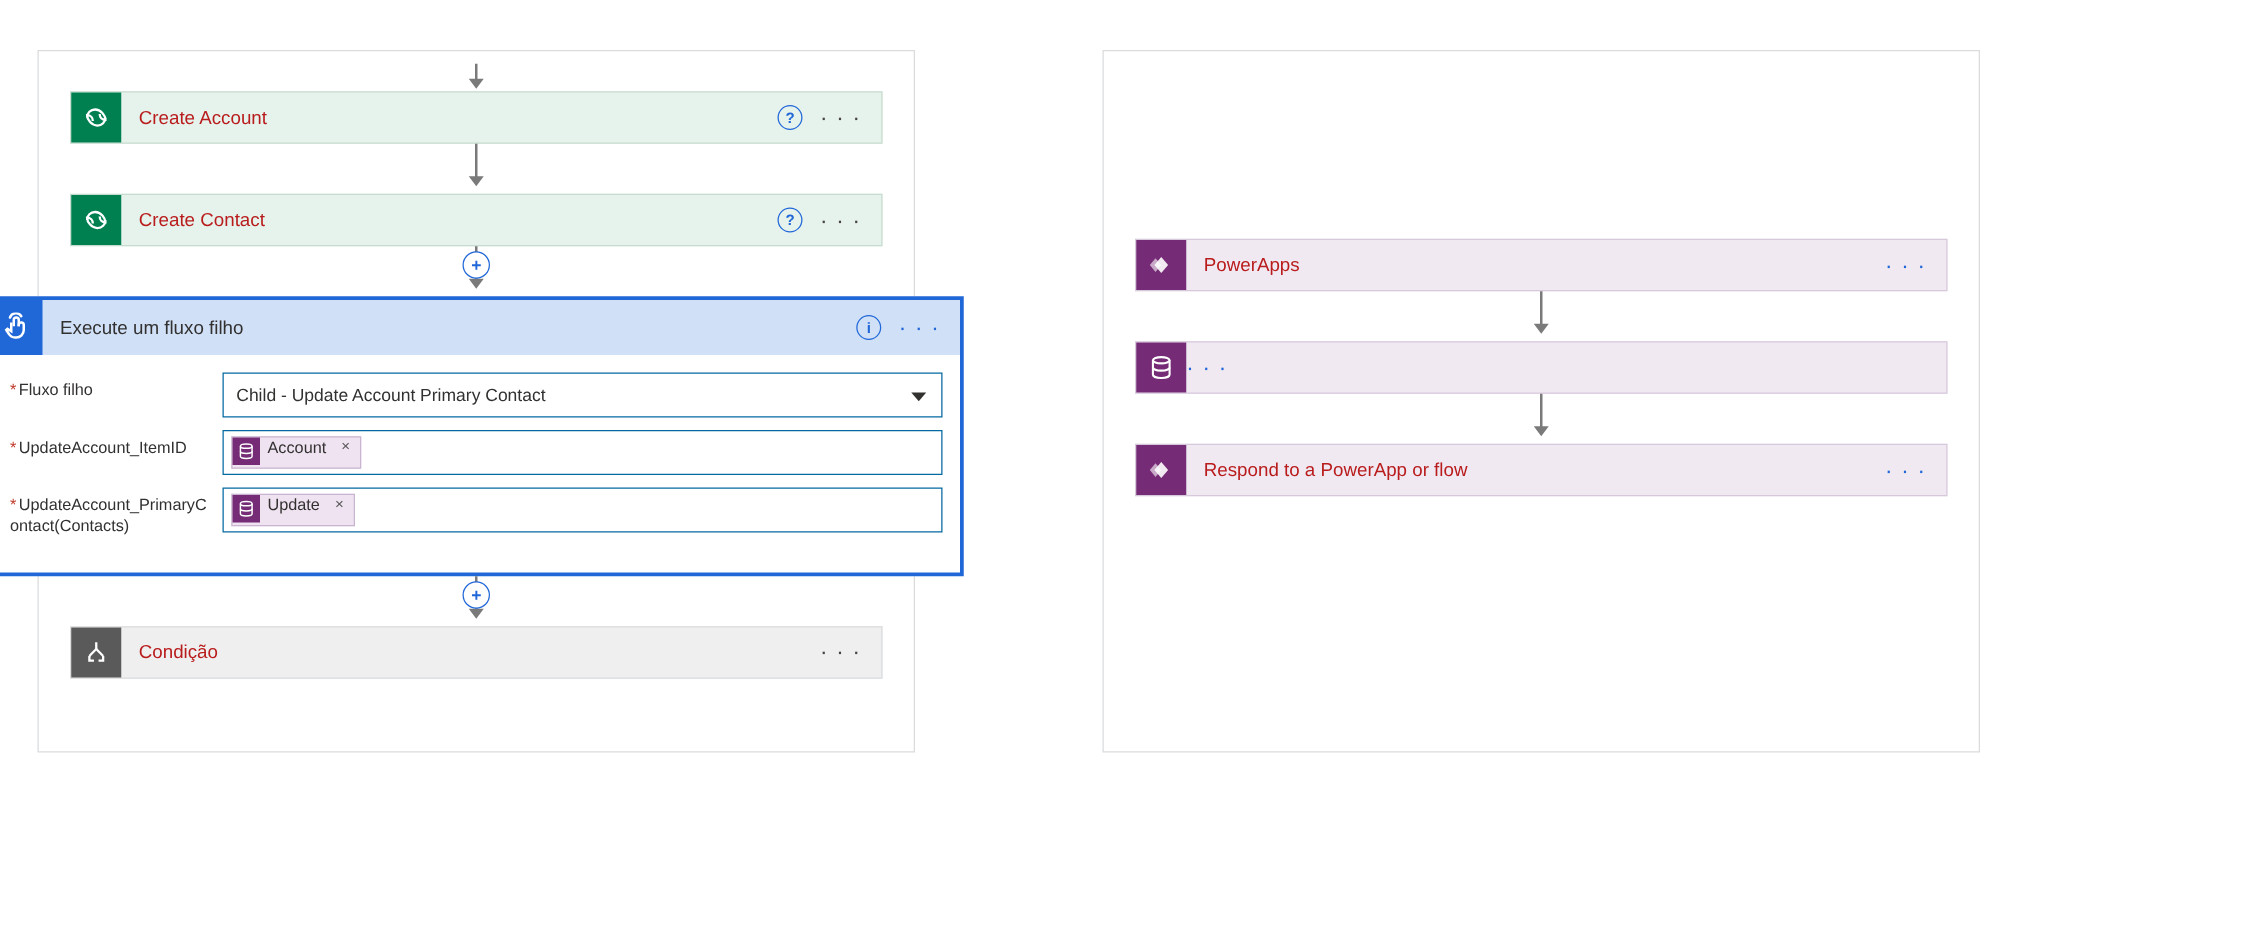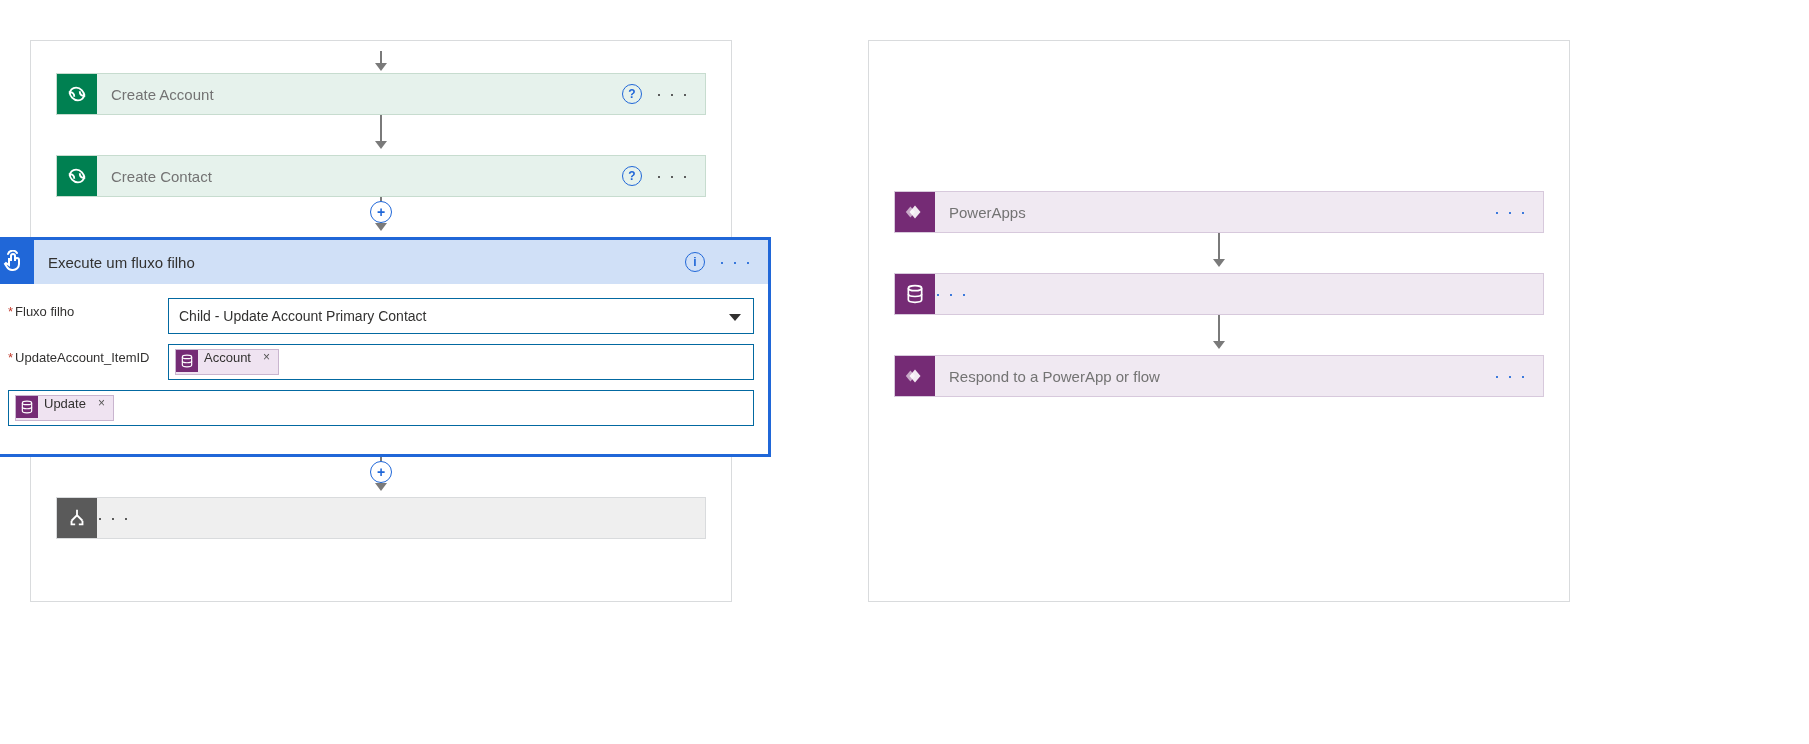--- a/index.html
+++ b/index.html
@@ -15,21 +15,21 @@
     gap: 100px;
     padding: 40px 30px;
     align-items: flex-start;
   }
   .panel {
     border: 1px solid #d9dbdd;
     background: #fff;
     position: relative;
   }
   .panel-left { width: 700px; height: 560px; }
-  .panel-right { width: 700px; height: 560px; margin-left: 36px;}
+  .panel-right { width: 700px; height: 560px; margin-left: 50px;}
   .flow-col {
     display: flex;
     flex-direction: column;
     align-items: center;
     padding-top: 10px;
   }
   .panel-right .flow-col { padding-top: 150px; }
   
   .step {
     width: 650px;
@@ -47,21 +47,21 @@
     color:#fff; flex:0 0 40px;
   }
   .icon-green  { background:#008051; }
   .icon-purple { background:#752B75; }
   .icon-gray   { background:#5a5a5a; }
   .icon-blue   { background:#2067d8; }
   .step-title {
     flex: 1 1 auto;
     padding: 0 14px;
     font-size: 15px;
-    color:#737373;
+    color:#b91c1c;
   }
   .step-right {
     display:flex; align-items:center; gap:14px;
     padding-right: 16px;
     color:#605e5c;
   }
   .help-circle {
     width:18px;height:18px;border:1.5px solid #2067d8;border-radius:50%;
     display:flex;align-items:center;justify-content:center;
     font-size:12px;color:#2067d8;font-weight:600;line-height:1;
@@ -103,20 +103,21 @@
     display:flex; align-items:center;
     background:#d0e0f7;
     height:44px;
   }
   .card-header .icon-box { width:44px; height:44px; }
   .card-header .step-title { font-size:15px; color:#323130;}
   .card-body { padding: 14px 14px 18px 14px; }
   .field-row {
     display:flex; align-items:flex-start;
     margin-bottom:10px;
+    gap:10px;
   }
   .field-label {
     width: 160px; flex:0 0 160px;
     font-size:13px; color:#323130;
     line-height:1.3;
     padding-top:6px;
     word-break:break-word;
   }
   .field-label .req { color:#c0392b; margin-right:2px; }
   .field-input {
@@ -235,20 +236,21 @@
                       <path d="M4 12c0 1.7 3.6 3 8 3s8-1.3 8-3"></path>
                   </svg>
                 </span>
                 <span>Account</span>
                 <span class="token-x">×</span>
               </span>
             </div>
           </div>
 
           <div class="field-row">
+            <div class="field-label"><span class="req">*</span><span>UpdateAccount_PrimaryContact(Contacts)</span></div>
             <div class="field-input">
               <span class="token">
                 <span class="token-ic">
                   <svg width="14" height="14" viewBox="0 0 24 24" fill="none" stroke="#fff" stroke-width="2">
                     <ellipse cx="12" cy="5" rx="8" ry="3"></ellipse>
                       <path d="M4 5v14c0 1.7 3.6 3 8 3s8-1.3 8-3V5"></path>
                       <path d="M4 12c0 1.7 3.6 3 8 3s8-1.3 8-3"></path>
                   </svg>
                 </span>
                 <span>Update</span>
@@ -269,20 +271,21 @@
       <div class="step step-gray">
         <div class="icon-box icon-gray">
           <svg width="22" height="22" viewBox="0 0 24 24" fill="none" stroke="#fff" stroke-width="2">
             <path d="M12 3v6"></path>
               <path d="M6 15v4h4"></path>
               <path d="M18 15v4h-4"></path>
               <path d="M12 9l-6 6"></path>
               <path d="M12 9l6 6"></path>
           </svg>
         </div>
+        <div class="step-title">Condição</div>
         <div class="step-right">
           <span class="ellipsis">· · ·</span>
         </div>
       </div>
 
     </div>
   </div>
 
   <div class="panel panel-right">
     <div class="flow-col">

